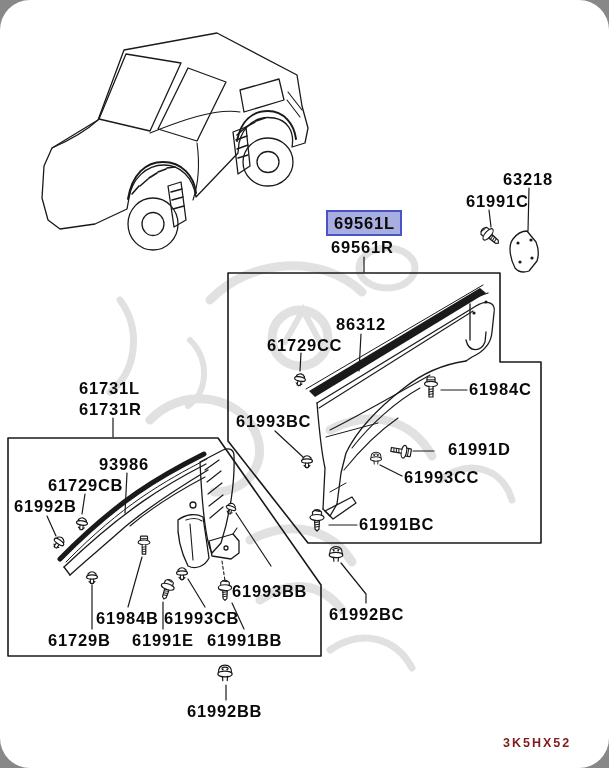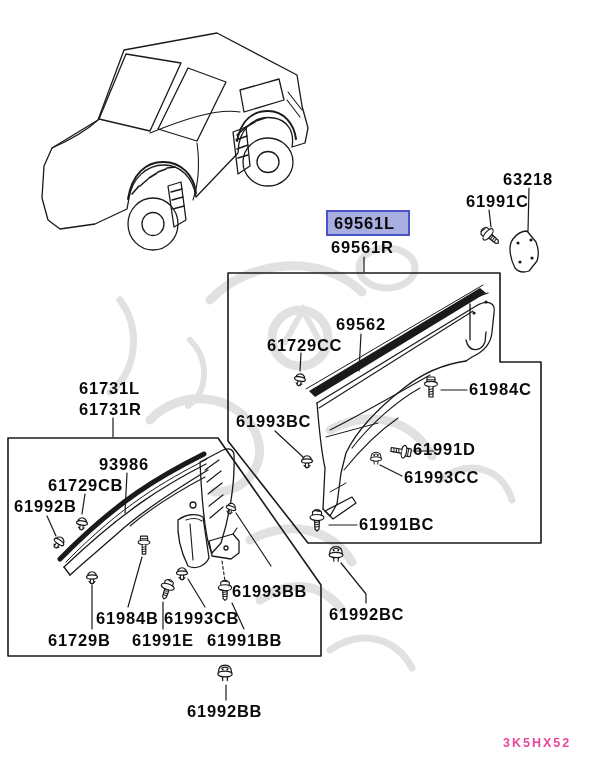--- a/index.html
+++ b/index.html
@@ -5,36 +5,36 @@
   :root{
     --line: #1a1a1a;
     --highlight-fill: #a9aee1;
     --highlight-border: #4a54c8;
     --watermark: #dcdcdc;
     --bg: #ffffff;
   }
   html,body{margin:0;padding:0;background:#888;}
   #canvas{
     position:relative;width:609px;height:768px;background:var(--bg);
-    overflow:hidden;font-family:"Liberation Sans","DejaVu Sans",sans-serif;
+    overflow:hidden;font-family:"Liberation Sans","DejaVu Sans",sans-serif;border-radius:30px;
   }
   #art{position:absolute;left:0;top:0;}
   .lbl{
     position:absolute;font-weight:bold;font-size:16.5px;line-height:17px;
     letter-spacing:0.8px;color:#0a0a0a;white-space:nowrap;cursor:pointer;
   }
   .hl-box{
-    position:absolute;left:326px;top:210px;width:84px;height:26px;
+    position:absolute;left:326px;top:210px;width:76px;height:26px;
     background:var(--highlight-fill);border:2px solid var(--highlight-border);
     box-sizing:border-box;
   }
   .hl-box .lbl{position:absolute;left:6px;top:3px;}
   .code{
     position:absolute;font-weight:bold;font-size:12.5px;letter-spacing:2px;
-    color:#ec4899;white-space:nowrap;
+    color:#7f1d1d;white-space:nowrap;
   }
   svg .ln{stroke:var(--line);fill:none;stroke-linecap:round;stroke-linejoin:round;}
   svg .fl{stroke:var(--line);fill:#fff;stroke-linecap:round;stroke-linejoin:round;}
   svg .solid{fill:var(--line);stroke:none;}
   svg .wm{stroke:var(--watermark);fill:none;stroke-linecap:round;stroke-width:9;}
 </style>
 </head>
 <body>
 
 <div id="canvas">
@@ -214,25 +214,25 @@
   </svg>
 
   <div class="lbl" style="left:503px;top:171px">63218</div>
   <div class="lbl" style="left:466px;top:193px">61991C</div>
 
   <div class="hl-box">
     <div class="lbl">69561L</div>
   </div>
 
   <div class="lbl" style="left:331px;top:239px">69561R</div>
-  <div class="lbl" style="left:336px;top:316px">69562</div>
+  <div class="lbl" style="left:336px;top:316px">86312</div>
   <div class="lbl" style="left:267px;top:337px">61729CC</div>
   <div class="lbl" style="left:469px;top:381px">61984C</div>
   <div class="lbl" style="left:236px;top:413px">61993BC</div>
-  <div class="lbl" style="left:413px;top:441px">61991D</div>
+  <div class="lbl" style="left:448px;top:441px">61991D</div>
   <div class="lbl" style="left:404px;top:469px">61993CC</div>
   <div class="lbl" style="left:359px;top:516px">61991BC</div>
   <div class="lbl" style="left:79px;top:380px">61731L</div>
   <div class="lbl" style="left:79px;top:401px">61731R</div>
   <div class="lbl" style="left:99px;top:456px">93986</div>
   <div class="lbl" style="left:48px;top:477px">61729CB</div>
   <div class="lbl" style="left:14px;top:498px">61992B</div>
   <div class="lbl" style="left:232px;top:583px">61993BB</div>
   <div class="lbl" style="left:96px;top:610px">61984B</div>
   <div class="lbl" style="left:164px;top:610px">61993CB</div>

